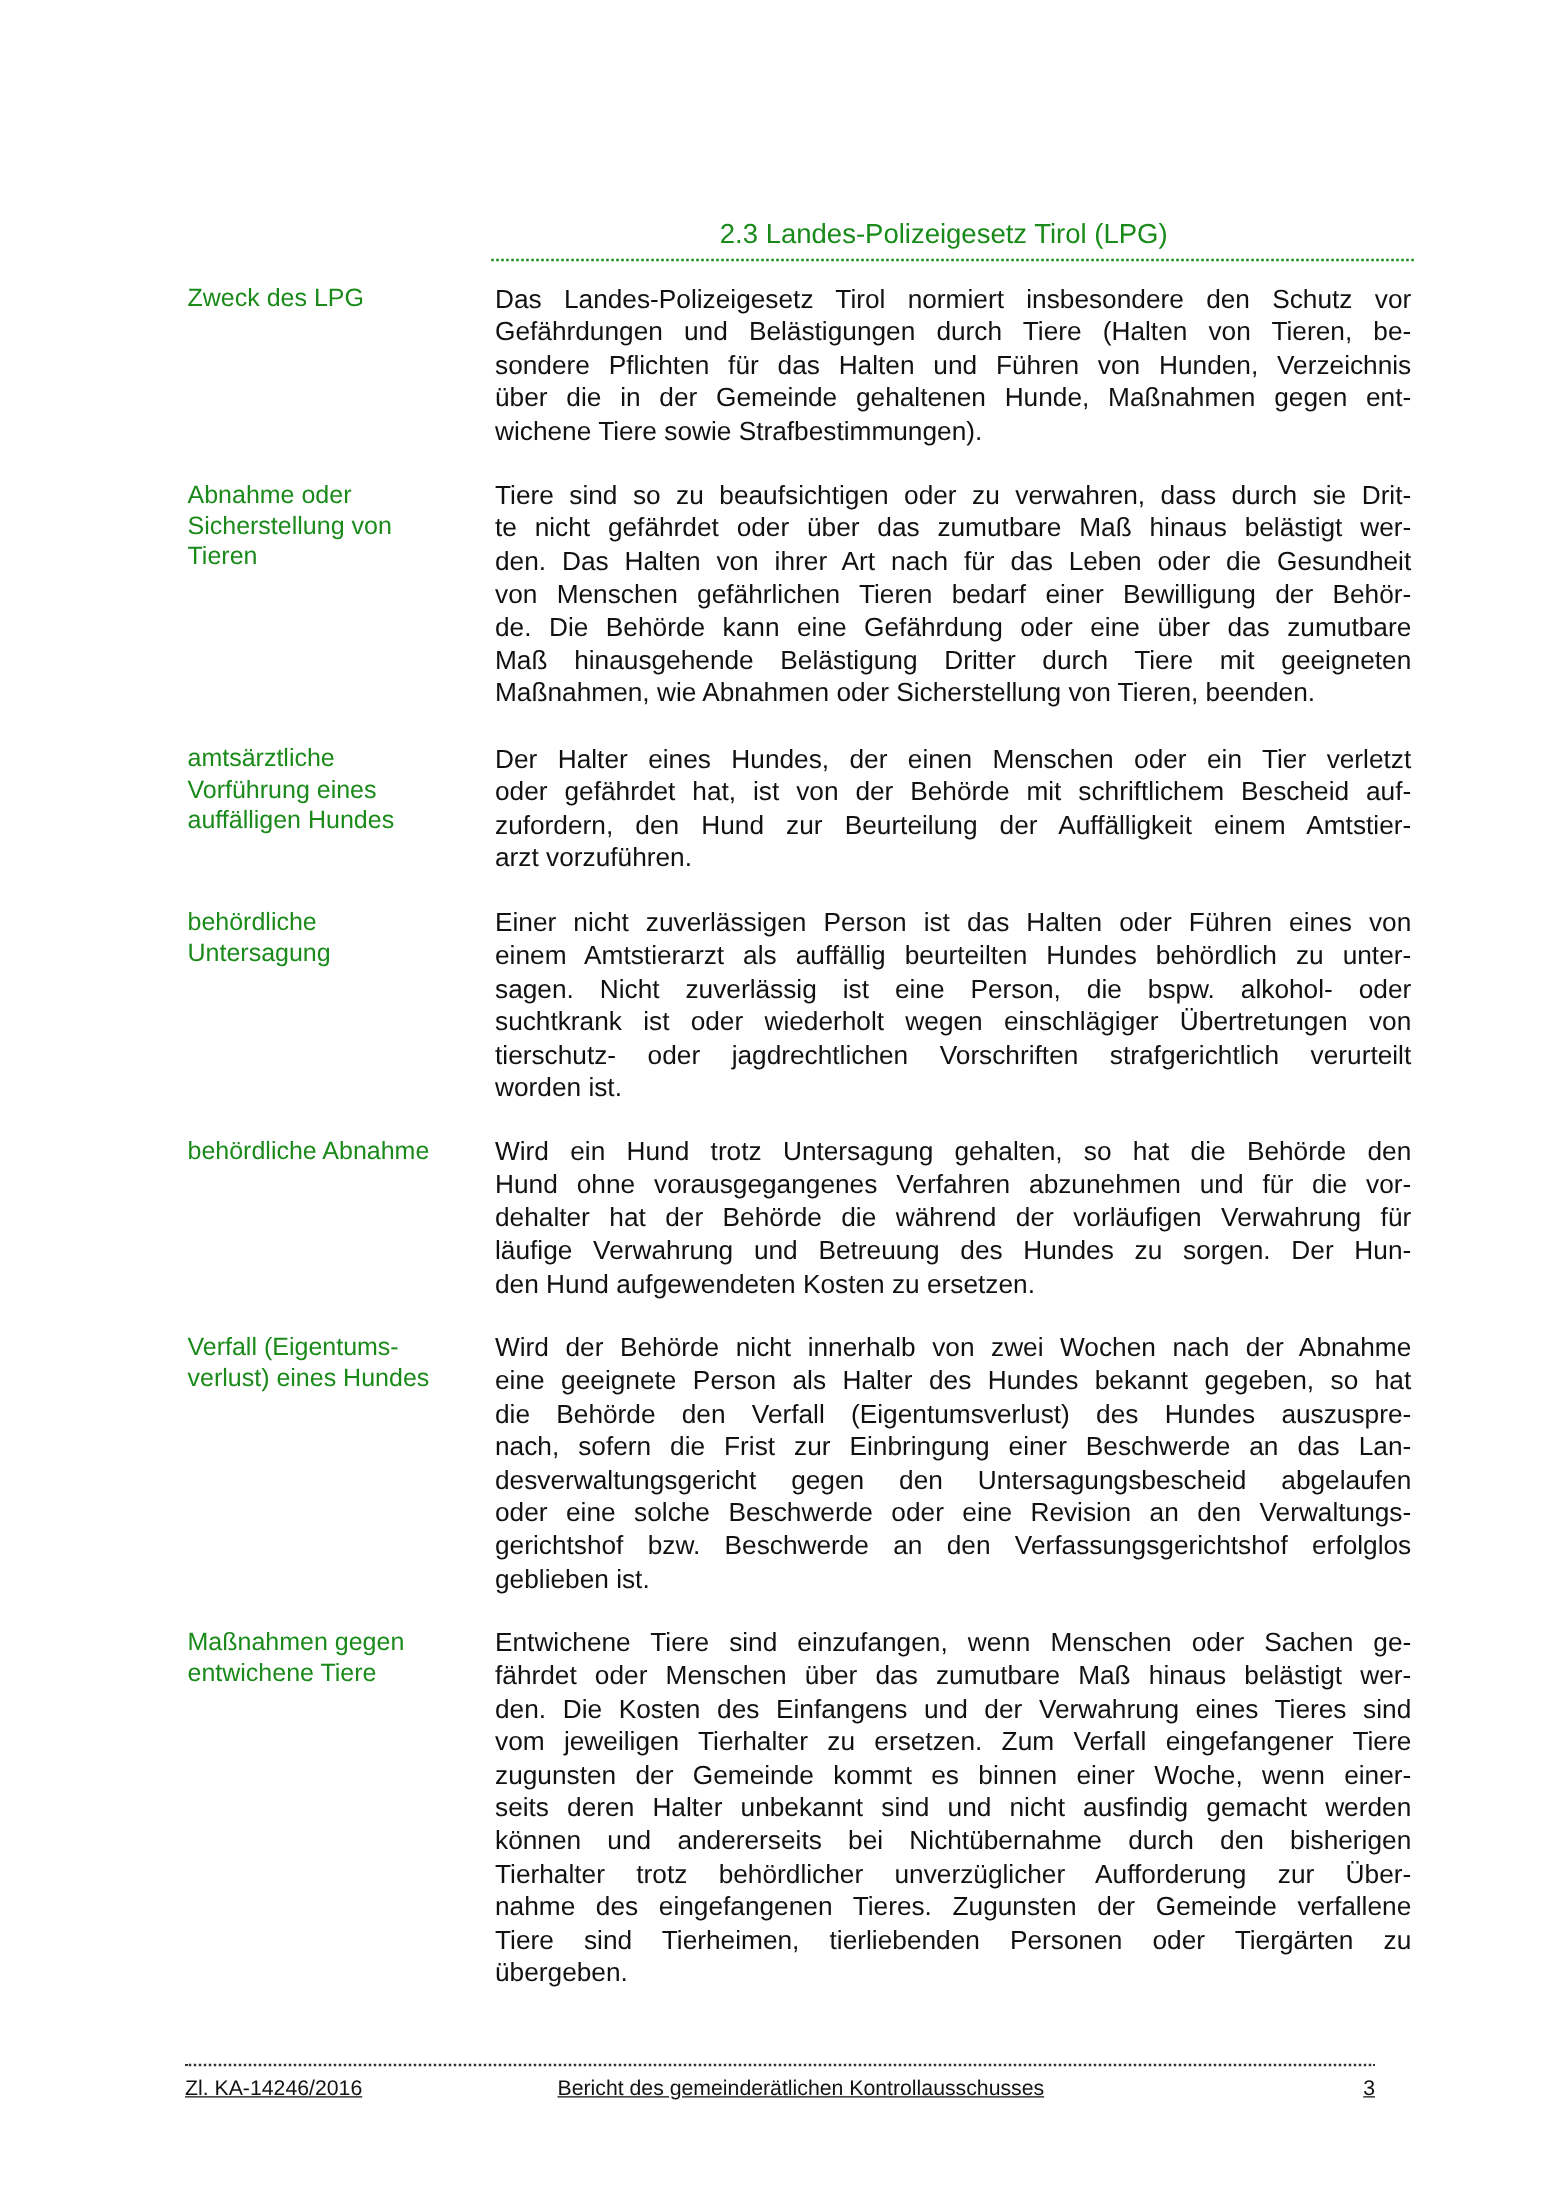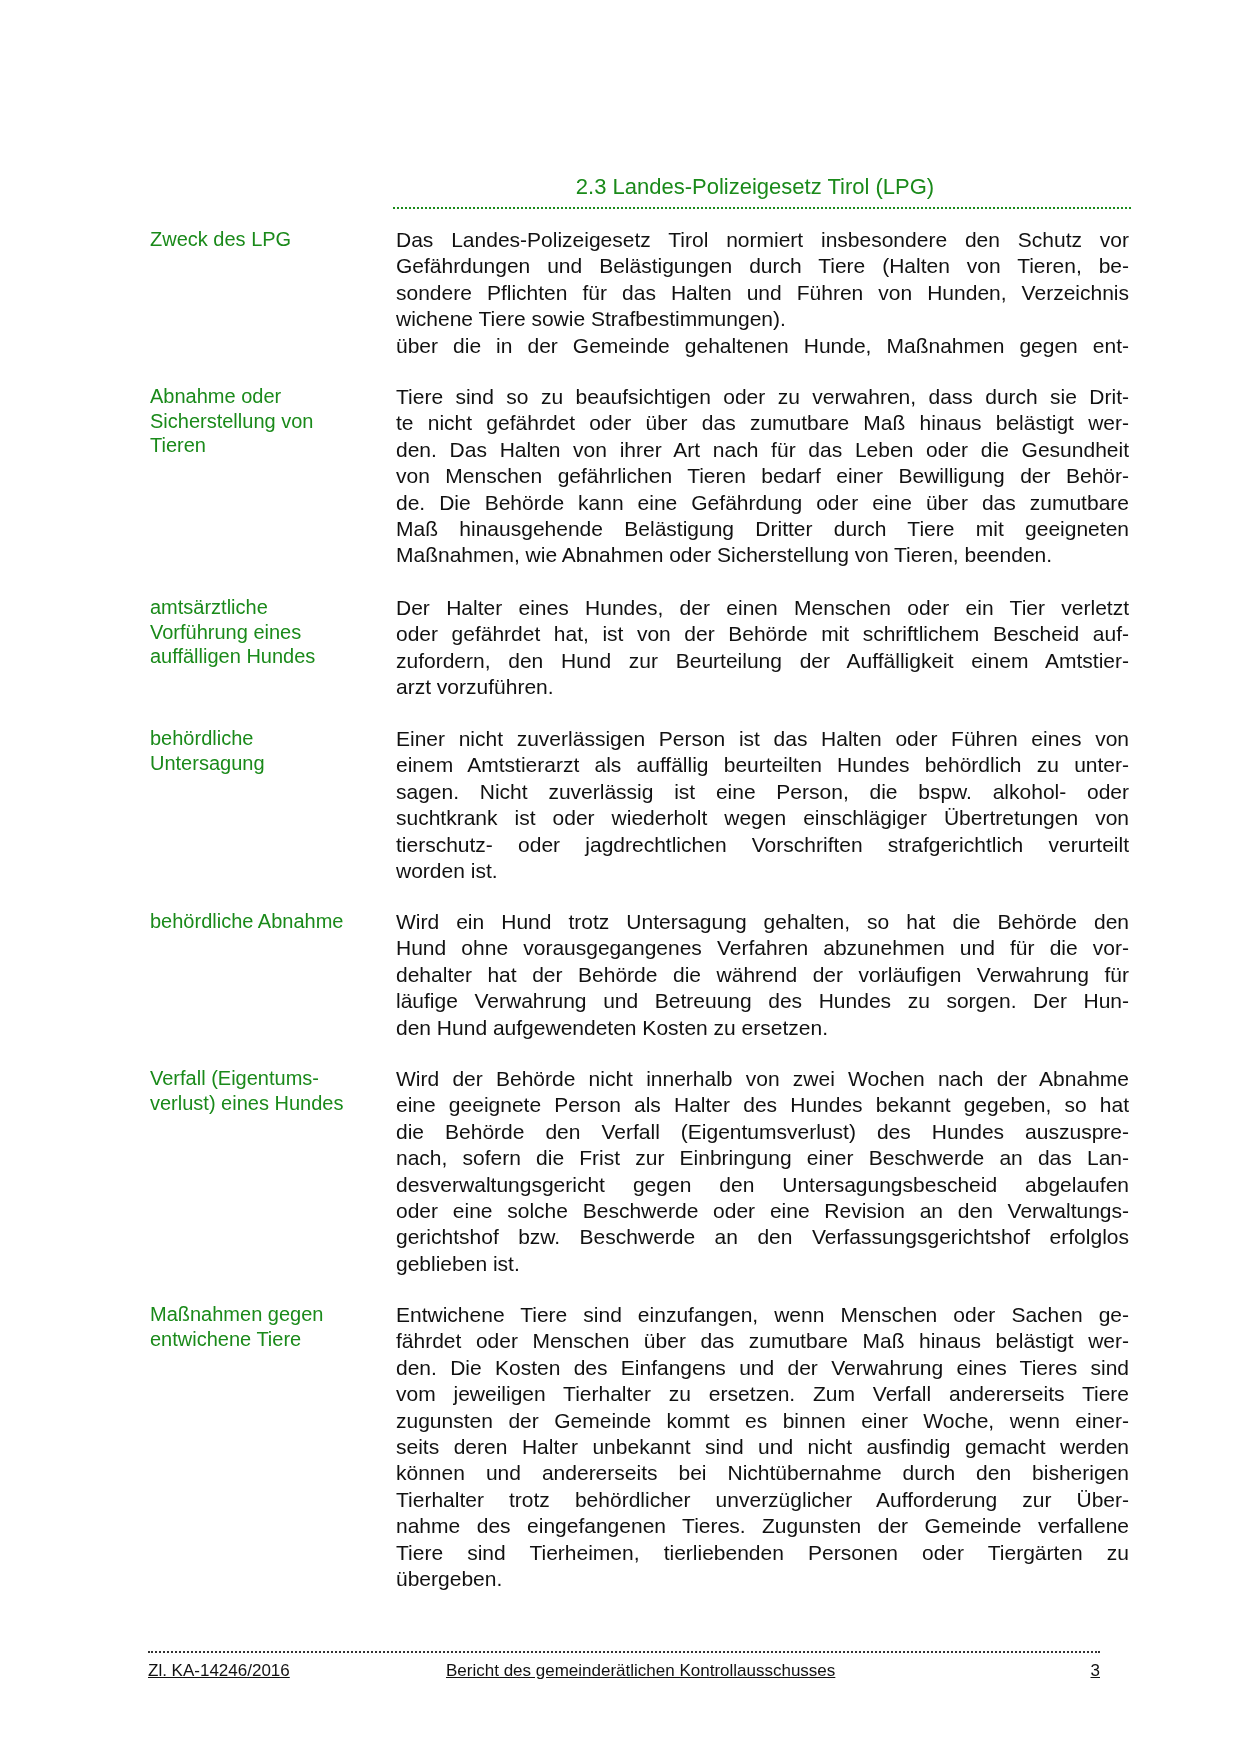--- a/index.html
+++ b/index.html
@@ -31,22 +31,22 @@
   <div class="header-rule"></div>
 
   <div class="section" style="top:227px">
     <div class="label">
       <span>Zweck des LPG</span>
     </div>
     <div class="body">
       <span class="line">Das Landes-Polizeigesetz Tirol normiert insbesondere den Schutz vor</span>
       <span class="line">Gefährdungen und Belästigungen durch Tiere (Halten von Tieren, be-</span>
       <span class="line">sondere Pflichten für das Halten und Führen von Hunden, Verzeichnis</span>
+      <span class="line">über die in der Gemeinde gehaltenen Hunde, Maßnahmen gegen ent-</span>
       <span class="line last">wichene Tiere sowie Strafbestimmungen).</span>
-      <span class="line">über die in der Gemeinde gehaltenen Hunde, Maßnahmen gegen ent-</span>
     </div>
   </div>
 
   <div class="section" style="top:384px">
     <div class="label">
       <span>Abnahme oder</span>
       <span>Sicherstellung von</span>
       <span>Tieren</span>
     </div>
     <div class="body">
@@ -121,21 +121,21 @@
 
   <div class="section" style="top:1302px">
     <div class="label">
       <span>Maßnahmen gegen</span>
       <span>entwichene Tiere</span>
     </div>
     <div class="body">
       <span class="line">Entwichene Tiere sind einzufangen, wenn Menschen oder Sachen ge-</span>
       <span class="line">fährdet oder Menschen über das zumutbare Maß hinaus belästigt wer-</span>
       <span class="line">den. Die Kosten des Einfangens und der Verwahrung eines Tieres sind</span>
-      <span class="line">vom jeweiligen Tierhalter zu ersetzen. Zum Verfall andererseits Tiere</span>
+      <span class="line">vom jeweiligen Tierhalter zu ersetzen. Zum Verfall eingefangener Tiere</span>
       <span class="line">zugunsten der Gemeinde kommt es binnen einer Woche, wenn einer-</span>
       <span class="line">seits deren Halter unbekannt sind und nicht ausfindig gemacht werden</span>
       <span class="line">können und andererseits bei Nichtübernahme durch den bisherigen</span>
       <span class="line">Tierhalter trotz behördlicher unverzüglicher Aufforderung zur Über-</span>
       <span class="line">nahme des eingefangenen Tieres. Zugunsten der Gemeinde verfallene</span>
       <span class="line">Tiere sind Tierheimen, tierliebenden Personen oder Tiergärten zu</span>
       <span class="line last">übergeben.</span>
     </div>
   </div>
 

